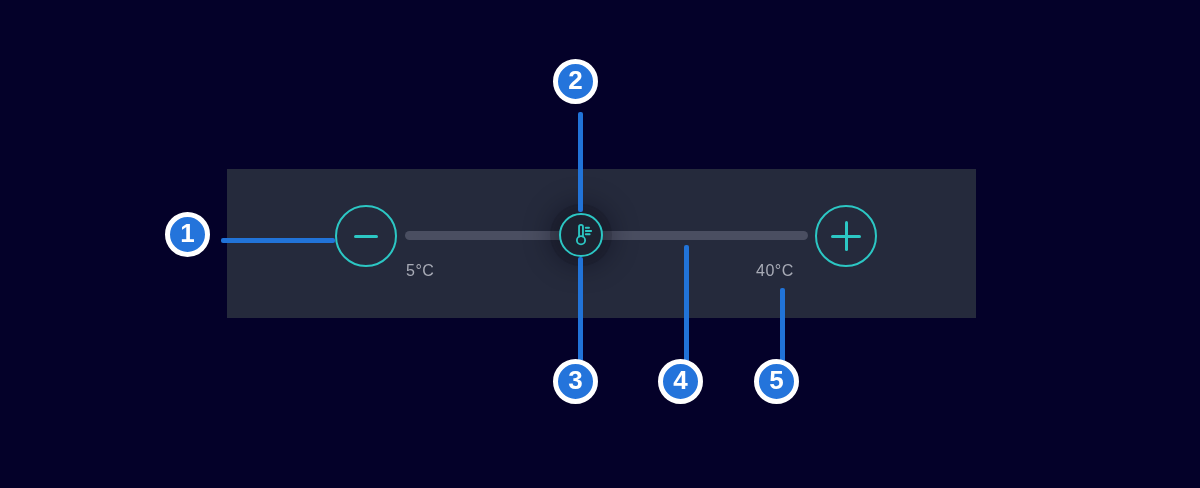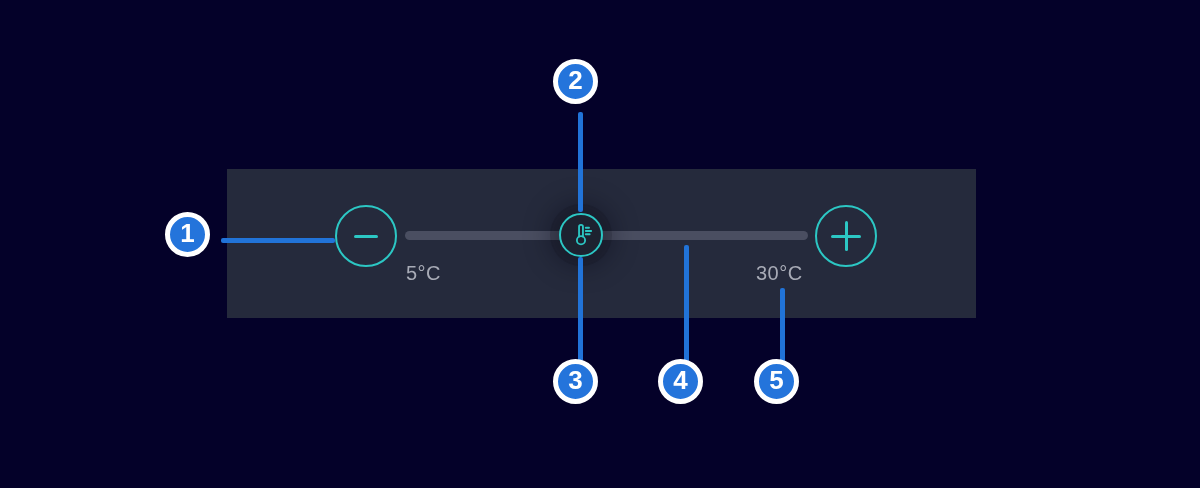--- a/index.html
+++ b/index.html
@@ -55,21 +55,21 @@
     position:absolute;left:559px;top:213px;width:44px;height:44px;
     border-radius:50%;border:2px solid var(--accent-teal);
     background:var(--handle-fill);cursor:grab;
     display:flex;align-items:center;justify-content:center;
     box-shadow:0 0 0 9px rgba(5,6,16,0.12), 0 0 26px 10px rgba(5,6,16,0.35);
   }
   .handle svg{display:block;}
 
   
   .range-label{
-    position:absolute;color:var(--label-gray);font-size:20px;line-height:1;
+    position:absolute;color:var(--label-gray);font-size:16px;line-height:1;
     letter-spacing:0.5px;
   }
   .range-label.min{left:406px;top:263px;}
   .range-label.max{left:756px;top:263px;}
 
   
   .callout{
     position:absolute;width:45px;height:45px;border-radius:50%;
     background:var(--callout-blue);border:5px solid var(--callout-text);
     display:flex;align-items:center;justify-content:center;
@@ -111,21 +111,21 @@
       <line x1="16.4" y1="8.3" x2="21.4" y2="8.3"></line>
       <line x1="16.4" y1="11.3" x2="20" y2="11.3"></line>
     </svg>
   </div>
 
   <button class="step-btn plus">
     <span class="plus-glyph"></span>
   </button>
 
   <div class="range-label min">5°C</div>
-  <div class="range-label max">30°C</div>
+  <div class="range-label max">40°C</div>
 
   <div class="cline l1"></div>
   <div class="cline l2"></div>
   <div class="cline l3"></div>
   <div class="cline l4"></div>
   <div class="cline l5"></div>
 
   <div class="callout c1">
     <span>1</span>
   </div>

